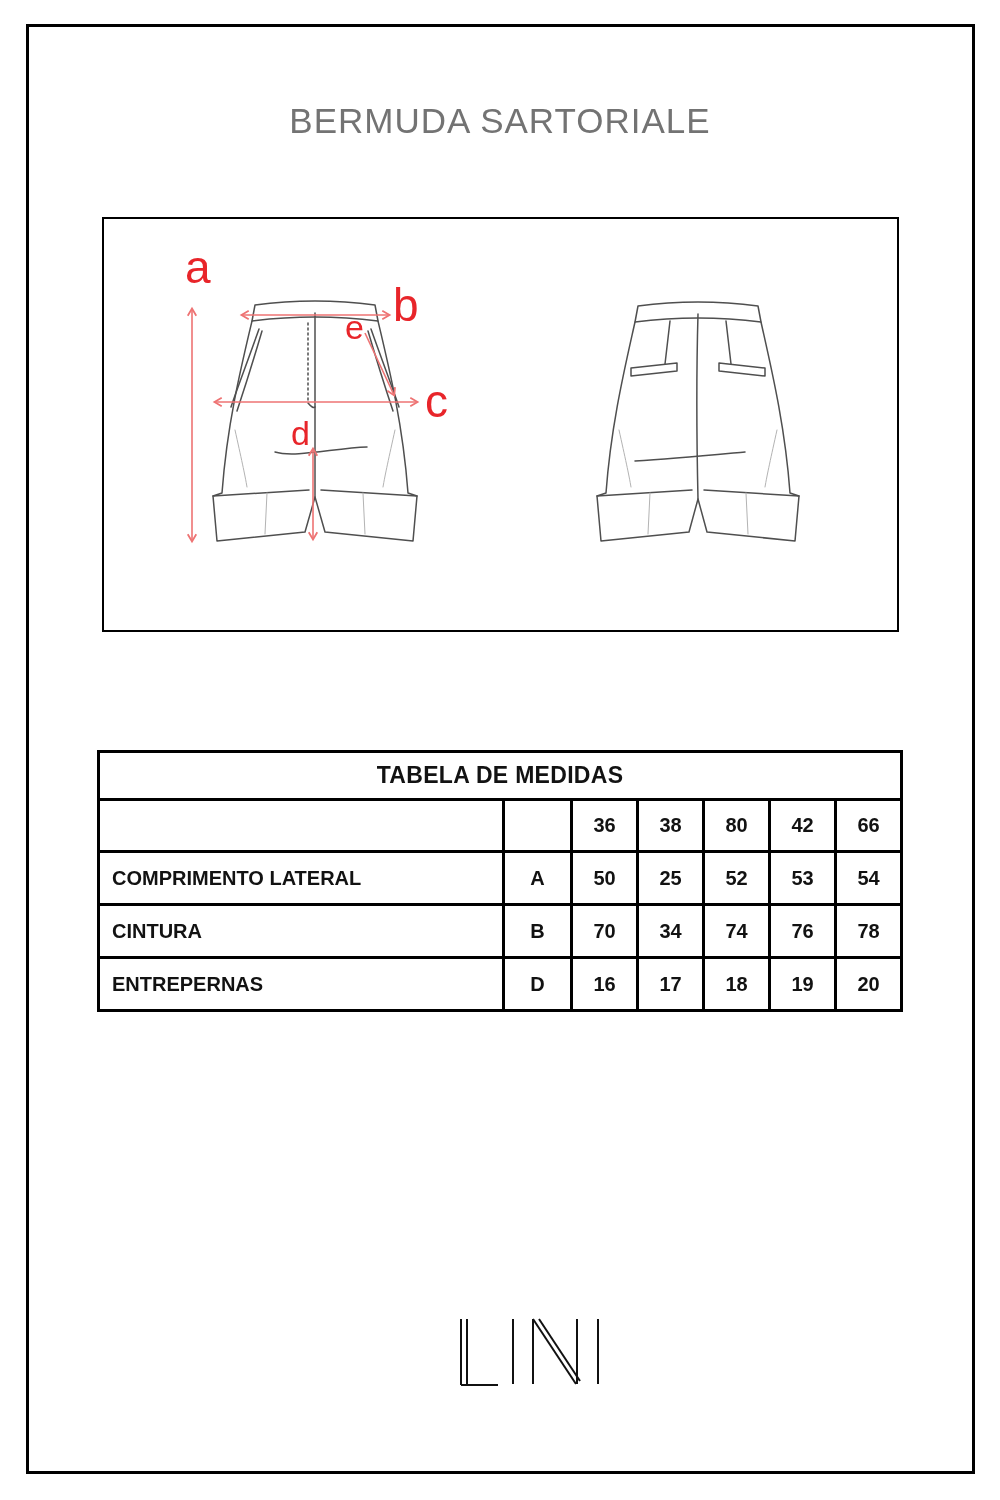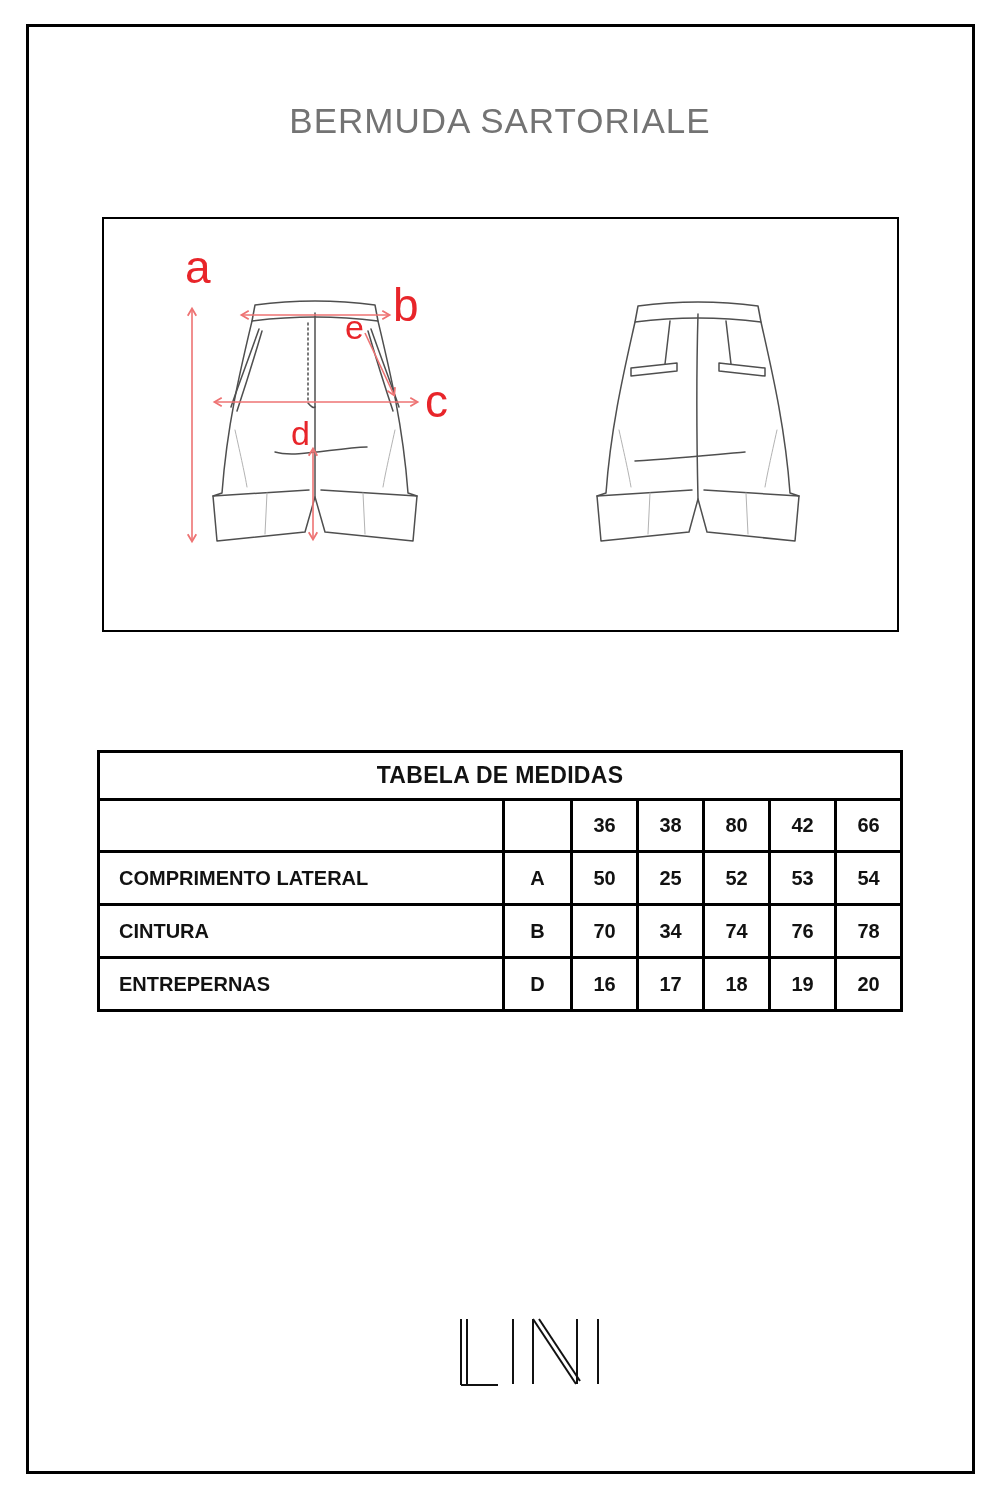--- a/index.html
+++ b/index.html
@@ -26,21 +26,21 @@
     border-collapse:collapse;table-layout:fixed;width:803px;
     font-family:"Liberation Sans", sans-serif;
   }
   table.measures td{
     border:3px solid #000;vertical-align:middle;box-sizing:border-box;
     font-weight:700;color:#121212;overflow:hidden;
   }
   td.t-title{height:48px;text-align:center;font-size:23px;letter-spacing:0.3px;}
   tr.r-sizes td{height:52px;}
   tr.r-data td{height:53px;}
-  td.c-label{font-size:20px;text-align:left;padding-left:19px;}
+  td.c-label{font-size:20px;text-align:left;padding-left:12px;}
   td.c-letter{font-size:20px;text-align:center;}
   td.c-val{font-size:20px;text-align:center;}
   .red{color:#e8252a;}
   .logo{position:absolute;left:459px;top:1318px;}
 </style>
 </head>
 <body>
 
 <div class="frame"></div>
 

